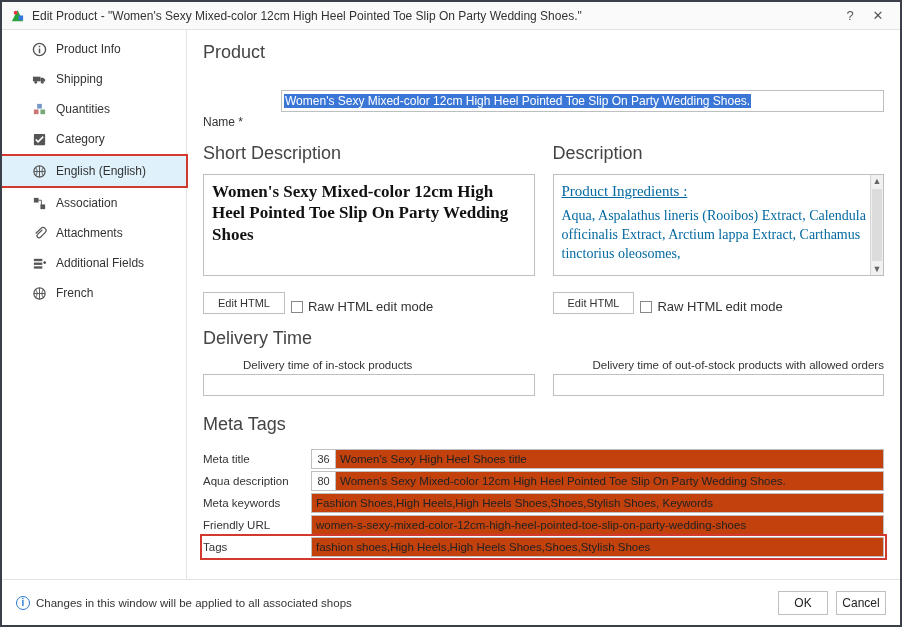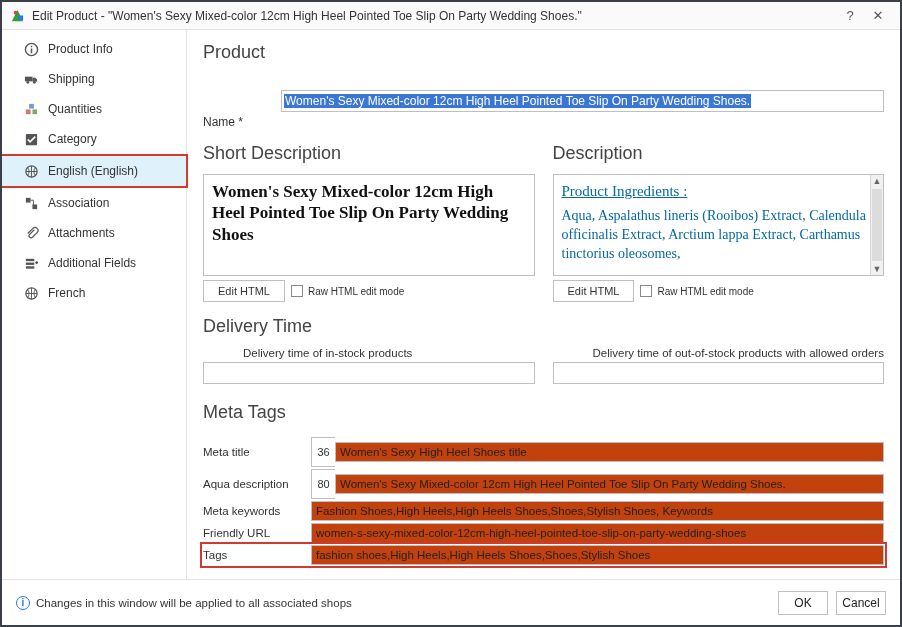--- a/index.html
+++ b/index.html
@@ -43,21 +43,21 @@
   .sidebar {
     width: 185px;
     border-right: 1px solid #e3e3e3;
     padding-top: 4px;
     background: #fff;
   }
   .side-item {
     display: flex;
     align-items: center;
     height: 30px;
-    padding: 0 20px;
+    padding: 0 28px;
     font-size: 12px;
     color: #333;
     cursor: default;
   }
   .side-item .ic { width: 18px; display: inline-flex; align-items:center; justify-content:center; margin-right: 8px; color:#555;}
   .side-item.selected {
     background: #dff1fb;
   }
   .highlight-box-lang {
     border: 2px solid #d33a2f;
@@ -125,53 +125,53 @@
     background: #f1f1f1;
     border: 1px solid #bfbfbf;
     border-left: 1px solid #d4d4d4;
     display: flex; flex-direction: column; align-items:center; justify-content:space-between;
   }
   .scroll-stub .arr { font-size: 9px; color: #666; padding: 1px 0;}
   .scroll-stub .thumb { width: 10px; flex:1; background:#dcdcdc; margin:2px 0; border-radius:1px;}
 
   .editbar {
     display: flex;
-    align-items: center;
-    margin-top: 4px;
+    align-items: flex-end;
+    margin-top: 16px;
     gap: 6px;
   }
   .btn {
     border: 1px solid #bfbfbf;
     background: #fff;
     height: 22px;
     padding: 0 14px;
     font-size: 11px;
     color: #333;
     display: inline-flex; align-items:center; justify-content:center;
     cursor: default;
   }
   .chk {
-    display: inline-flex; align-items:center; gap: 5px; font-size: 10px; color:#333;
+    display: inline-flex; align-items:center; gap: 5px; font-size: 13px; color:#333;
   }
   .chk .box { width: 12px; height: 12px; border:1px solid #888; background:#fff; }
 
   .delivery-row { display:flex; gap:18px; margin-top: 2px; }
   .delivery-col { flex:1; }
   .small-lbl { font-size: 11.5px; color:#333; margin-bottom: 3px; display:block;padding-left:40px; }
   .tinput { width: 100%; height: 22px; border:1px solid #bfbfbf; padding: 0 4px; font-size:12px; }
 
   .meta { margin-top: 14px; }
   .meta-row { display:flex; align-items:center; margin-bottom: 2px; }
   .meta-row .mlbl { width: 108px; font-size: 11.5px; color:#333; }
   .meta-row .mval {
     flex:1; border:1px solid #bfbfbf; height:20px; padding: 0 4px; font-size:11.5px; background:#c2410c;
     display:flex; align-items:center;
   }
   .meta-row .counter {
-    width: 24px; border:1px solid #bfbfbf; border-right:none; height:30px;
+    width: 24px; border:1px solid #bfbfbf; border-right:none; height:20px;
     display:flex;align-items:center;justify-content:center; font-size:11px; color:#333; background:#fff;
   }
   .meta-row.with-counter .mval { border-left:1px solid #bfbfbf; }
 
   .red-outline {
     outline: 2px solid #d33a2f;
     outline-offset: 1px;
   }
 
   .footer {

